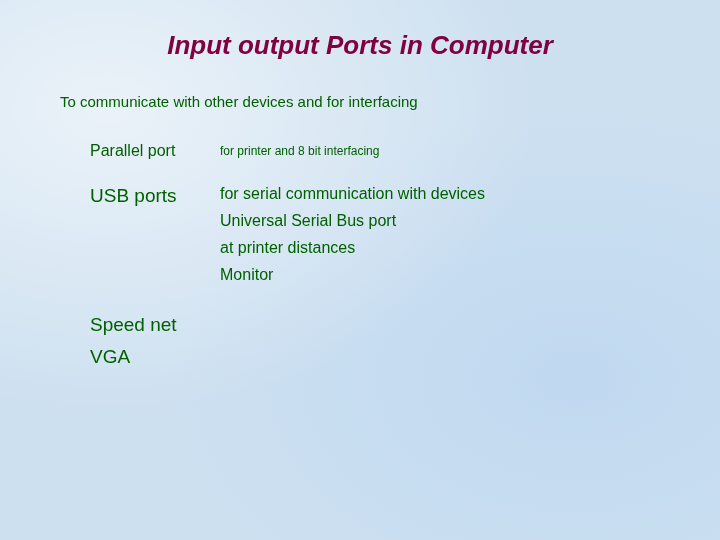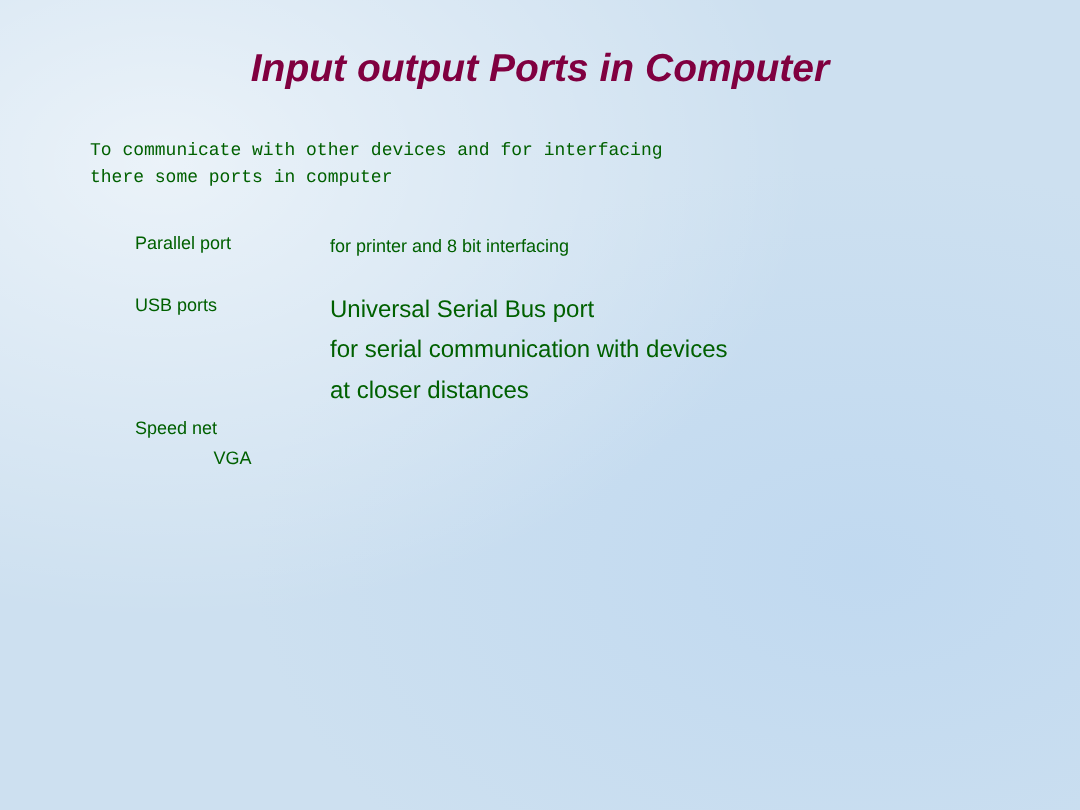--- a/index.html
+++ b/index.html
@@ -30,41 +30,40 @@
       color: #800040;
       font-size: 26px;
       font-weight: bold;
       text-align: center;
       margin-bottom: 30px;
       font-style: italic;
     }
 
     .intro-text {
       color: #006000;
-      font-size: 12px;
+      font-size: 15px;
       margin-bottom: 28px;
       line-height: 1.5;
       margin-left: 10px;
-      font-family: Liberation Mono, monospace;
     }
 
     .content-table {
       margin-left: 40px;
       width: calc(100% - 40px);
     }
 
     .port-row {
       display: flex;
       margin-bottom: 20px;
       align-items: flex-start;
     }
 
     .port-name {
       color: #006000;
-      font-size: 12px;
+      font-size: 16px;
       font-weight: normal;
       min-width: 130px;
       flex-shrink: 0;
     }
 
     .port-desc {
       color: #006000;
       font-size: 12px;
       line-height: 1.5;
       flex: 1;
@@ -84,38 +83,38 @@
     }
   </style>
 </head>
 <body>
 
 <div class="slide">
   <h1 class="title">Input output Ports in Computer</h1>
 
   <div class="intro-text">
     <div>To communicate with other devices and for interfacing</div>
-    <div>there some ports  in computer</div>
   </div>
 
   <div class="content-table">
 
     <div class="port-row">
       <div class="port-name">Parallel port</div>
       <div class="port-desc">for printer and  8 bit interfacing</div>
     </div>
 
 
     <div class="usb-ethernet-row">
-      <div style="min-width:130px; flex-shrink:0; color:#006000; font-size:12px;">
+      <div style="min-width:130px; flex-shrink:0; color:#006000; font-size:19px;">
         <div style="line-height:1.7;">USB ports</div>
         <div style="line-height:1.7; margin-top: calc(1.7em * 3);">Speed net</div>
-        <div style="line-height:1.7;text-align:center;">VGA</div>
+        <div style="line-height:1.7;">VGA</div>
       </div>
       <div class="usb-ethernet-desc">
+        <div>for serial communication with devices</div>
         <div>Universal Serial Bus port</div>
-        <div>for serial communication with devices</div>
-        <div>at closer distances</div>
+        <div>at printer distances</div>
+        <div>Monitor</div>
       </div>
     </div>
 
   </div>
 </div>
 
 </body></html>

